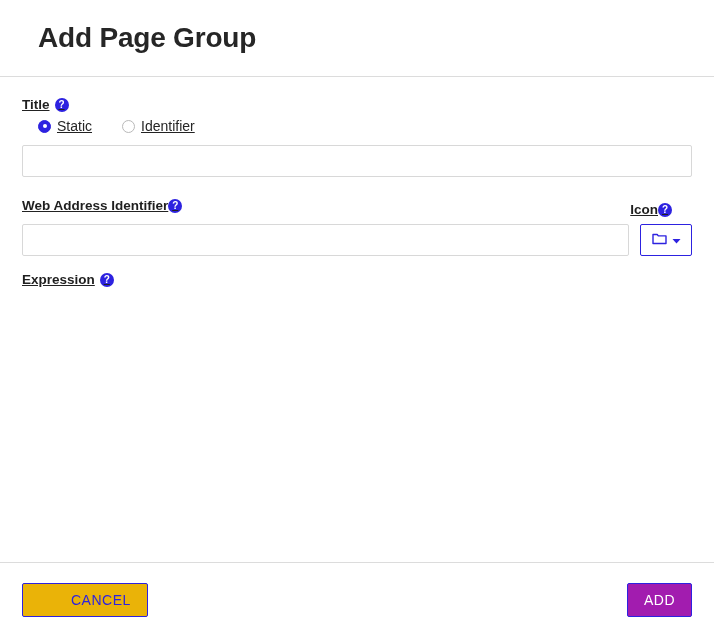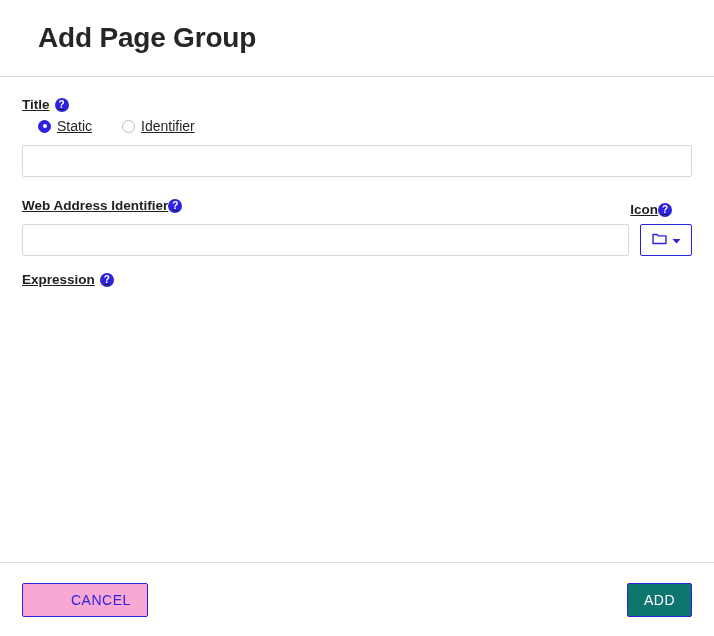--- a/index.html
+++ b/index.html
@@ -210,28 +210,28 @@
     border-radius: 2px;
     cursor: pointer;
     display: inline-flex;
     align-items: center;
     justify-content: center;
     box-sizing: border-box;
     padding: 0 16px;
     height: 34px;
   }
   .btn-secondary {
-    background: #f9a8d4;
+    background: #eab308;
     color: #2d22e0;
     border: 1px solid #2d22e0;
     min-width: 78px;
     padding-left: 48px;
   }
   .btn-primary {
-    background: #0f766e;
+    background: #a21caf;
     color: #ffffff;
     border: 1px solid #2d22e0;
     min-width: 52px;
   }
 </style>
 </head>
 <body>
 
 <div class="dialog">
 

